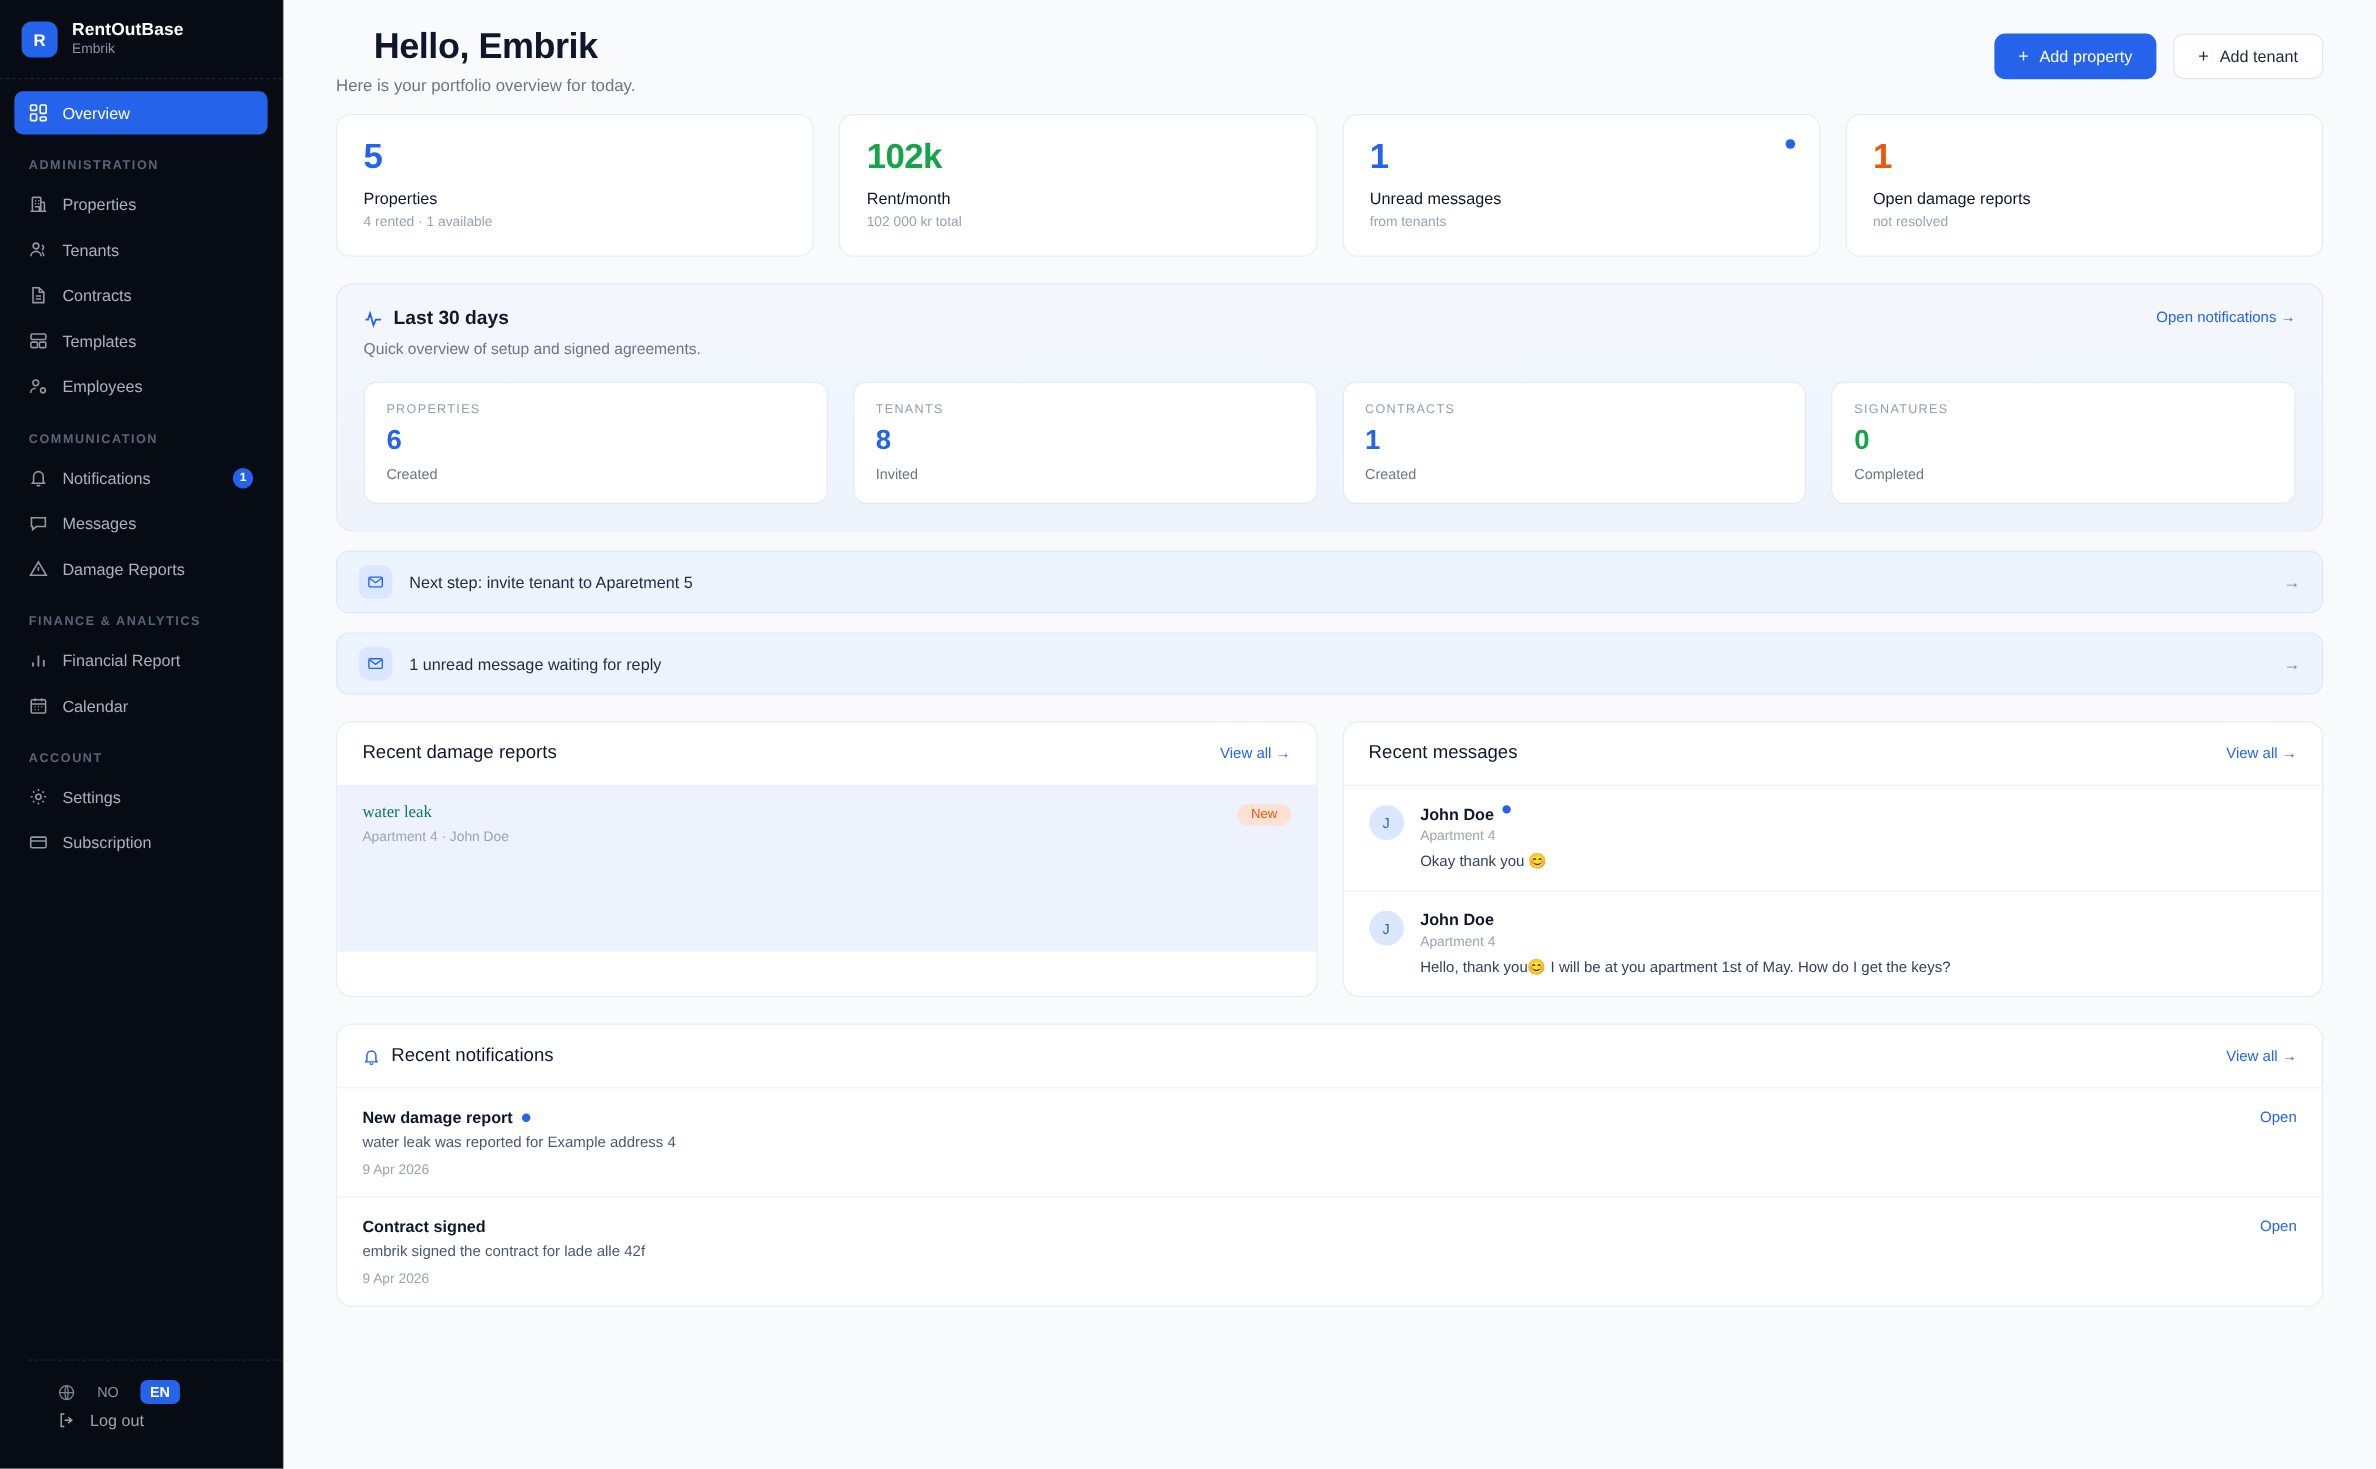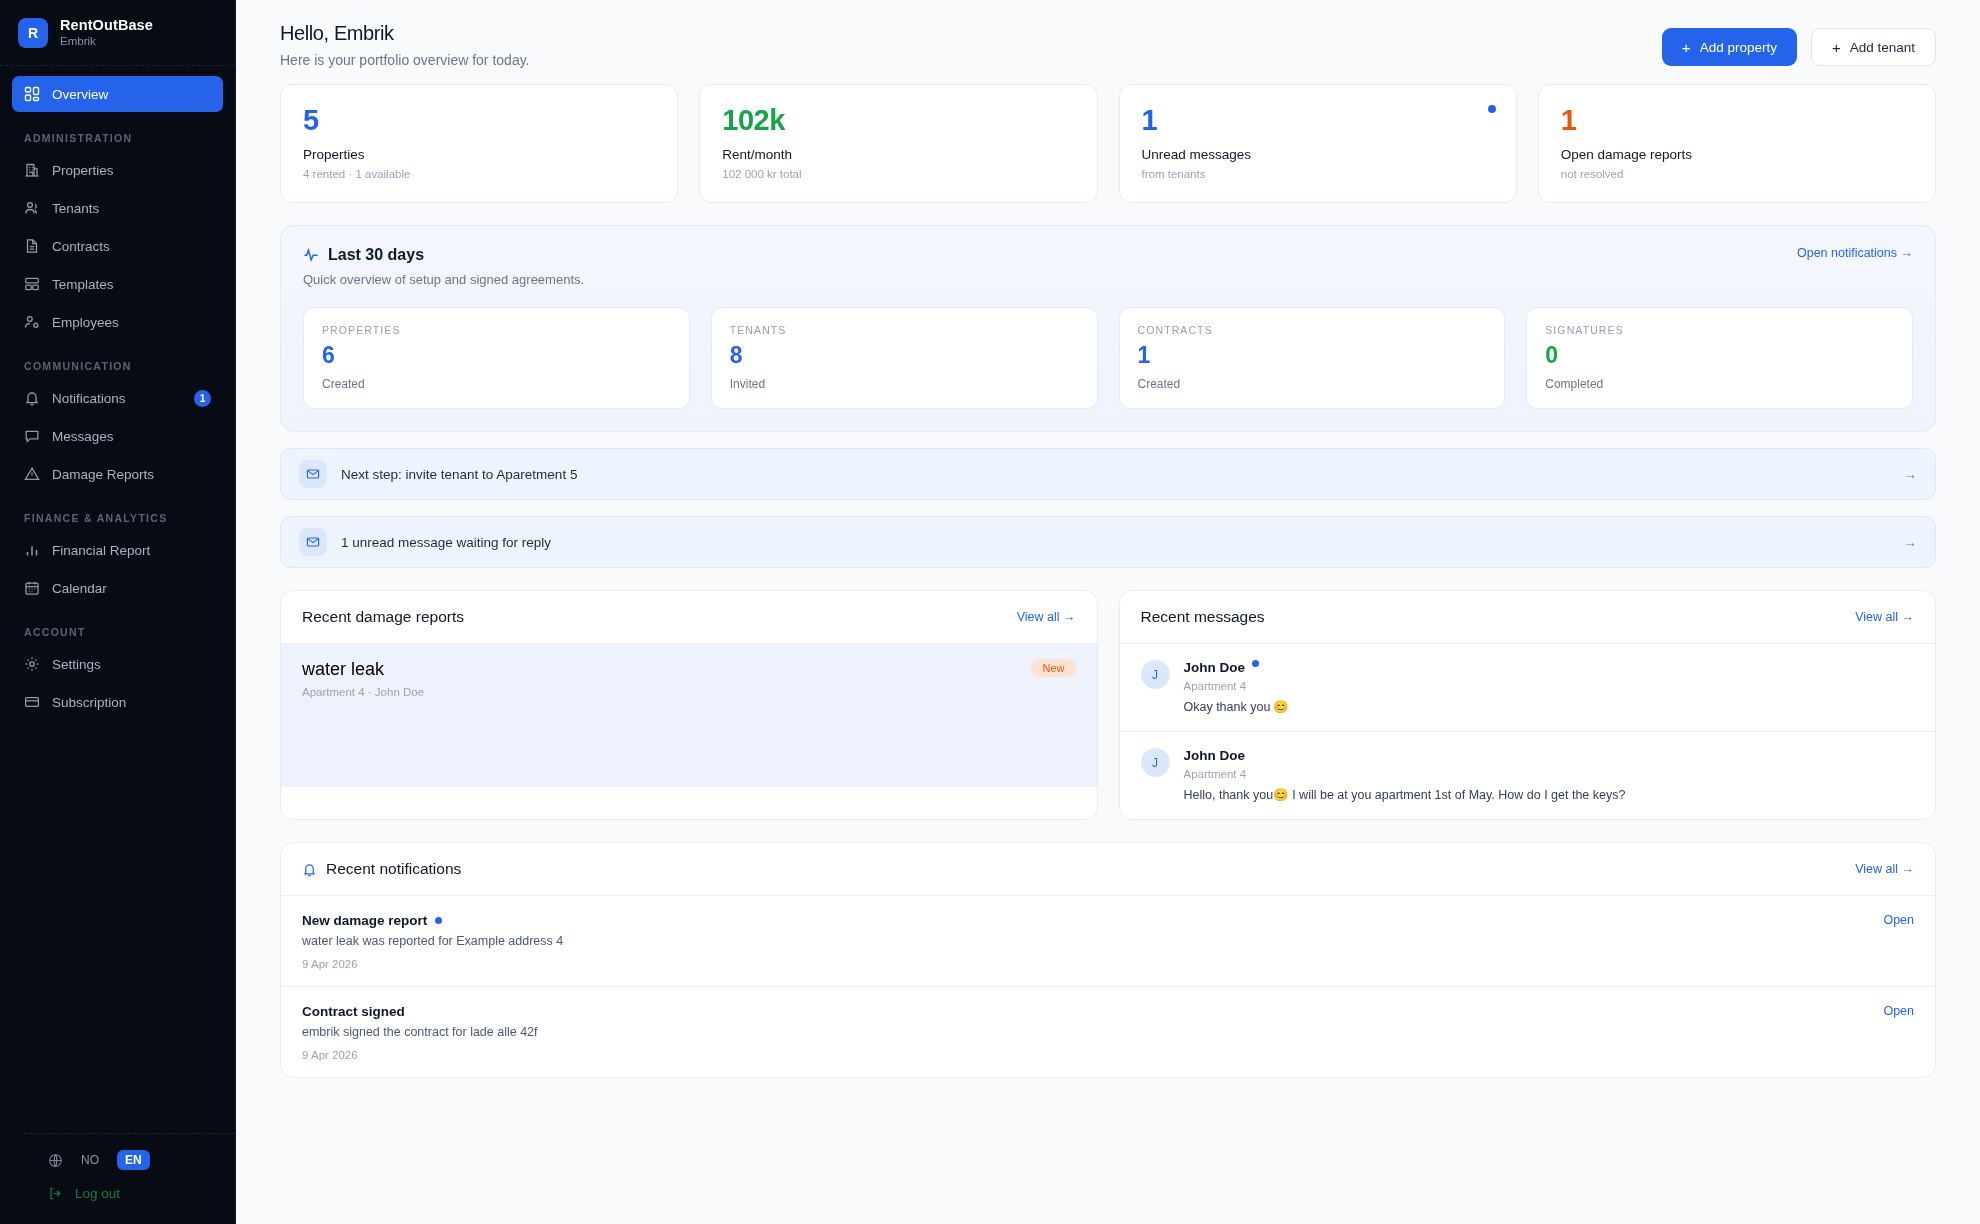--- a/index.html
+++ b/index.html
@@ -53,28 +53,28 @@
     font-size: 10px; font-weight: bold; border-radius: 999px;
     min-width: 17px; height: 17px; padding: 0 5px;
     display: flex; align-items: center; justify-content: center;
   }
 
   .side-bottom { border-top: 1px dashed #1b2436; padding: 10px 12px 14px 12px; margin-left: 24px; }
   .lang-row { display: flex; align-items: center; gap: 10px; height: 32px; padding: 0 12px; }
   .lang-opt { color: #8b94a6; font-size: 12px; padding: 3px 8px; border-radius: 6px; cursor: pointer; }
   .lang-opt.sel { background: #2563eb; color: #fff; font-weight: bold; }
   .logout {
-    display: flex; align-items: center; gap: 12px;
-    height: 34px; padding: 0 12px; color: #15803d; font-size: 13.5px; cursor: pointer;
+    display: flex; gap: 12px;
+    height: 34px; padding: 0 12px; color: #a3a3a3; font-size: 13.5px; cursor: pointer;
   }
 
   
   .main { flex: 1 1 auto; height: 1224px; overflow: hidden; padding: 0 44px; }
   .topbar { display: flex; align-items: flex-start; justify-content: space-between; padding: 22px 0 16px 0; }
-  .page-title { font-size: 20px; font-weight: normal; color: #0f172a; letter-spacing: -.4px; }
+  .page-title { font-size: 30px; font-weight: bold; color: #0f172a; letter-spacing: -.4px; text-align: center; }
   .page-sub { font-size: 14px; color: #6b7686; margin-top: 7px; }
   .top-actions { display: flex; gap: 14px; padding-top: 6px; }
   .btn {
     display: flex; align-items: center; gap: 9px;
     height: 38px; padding: 0 20px; border-radius: 9px;
     font-size: 13.5px; cursor: pointer; white-space: nowrap;
   }
   .btn-primary { background: #2563eb; color: #fff; font-weight: 500; }
   .btn-ghost { background: #ffffff; color: #1f2937; border: 1px solid #e2e6ee; }
   .plus { font-size: 15px; line-height: 1; }
@@ -125,21 +125,21 @@
   
   .two-col { display: grid; grid-template-columns: 1fr 1fr; gap: 21px; margin-top: 22px; }
   .card { background: #fff; border: 1px solid #e8ecf3; border-radius: 13px; overflow: hidden; }
   .card-head {
     display: flex; align-items: center; justify-content: space-between;
     padding: 17px 21px; border-bottom: 1px solid #eef1f6;
   }
   .card-title { font-size: 15.5px; font-weight: normal; color: #0f172a; display: flex; align-items: center; gap: 9px; }
 
   .dmg-row { background: #eef2fd; padding: 15px 21px; display: flex; align-items: flex-start; }
-  .dmg-t { font-size: 18px; color: #000000; }
+  .dmg-t { font-size: 14px; color: #0f766e; font-family: Liberation Serif, serif; }
   .dmg-s { font-size: 11.5px; color: #9aa3b2; margin-top: 6px; }
   .badge-new {
     margin-left: auto; background: #fde2d4; color: #ea580c;
     font-size: 11px; font-weight: 500; padding: 3px 11px; border-radius: 999px;
   }
   .dmg-fill { background: #eef2fd; height: 74px; }
 
   .msg-row { display: flex; gap: 14px; padding: 16px 21px 17px 21px; }
   .msg-row + .msg-row { border-top: 1px solid #eef1f6; }
   .avatar {

